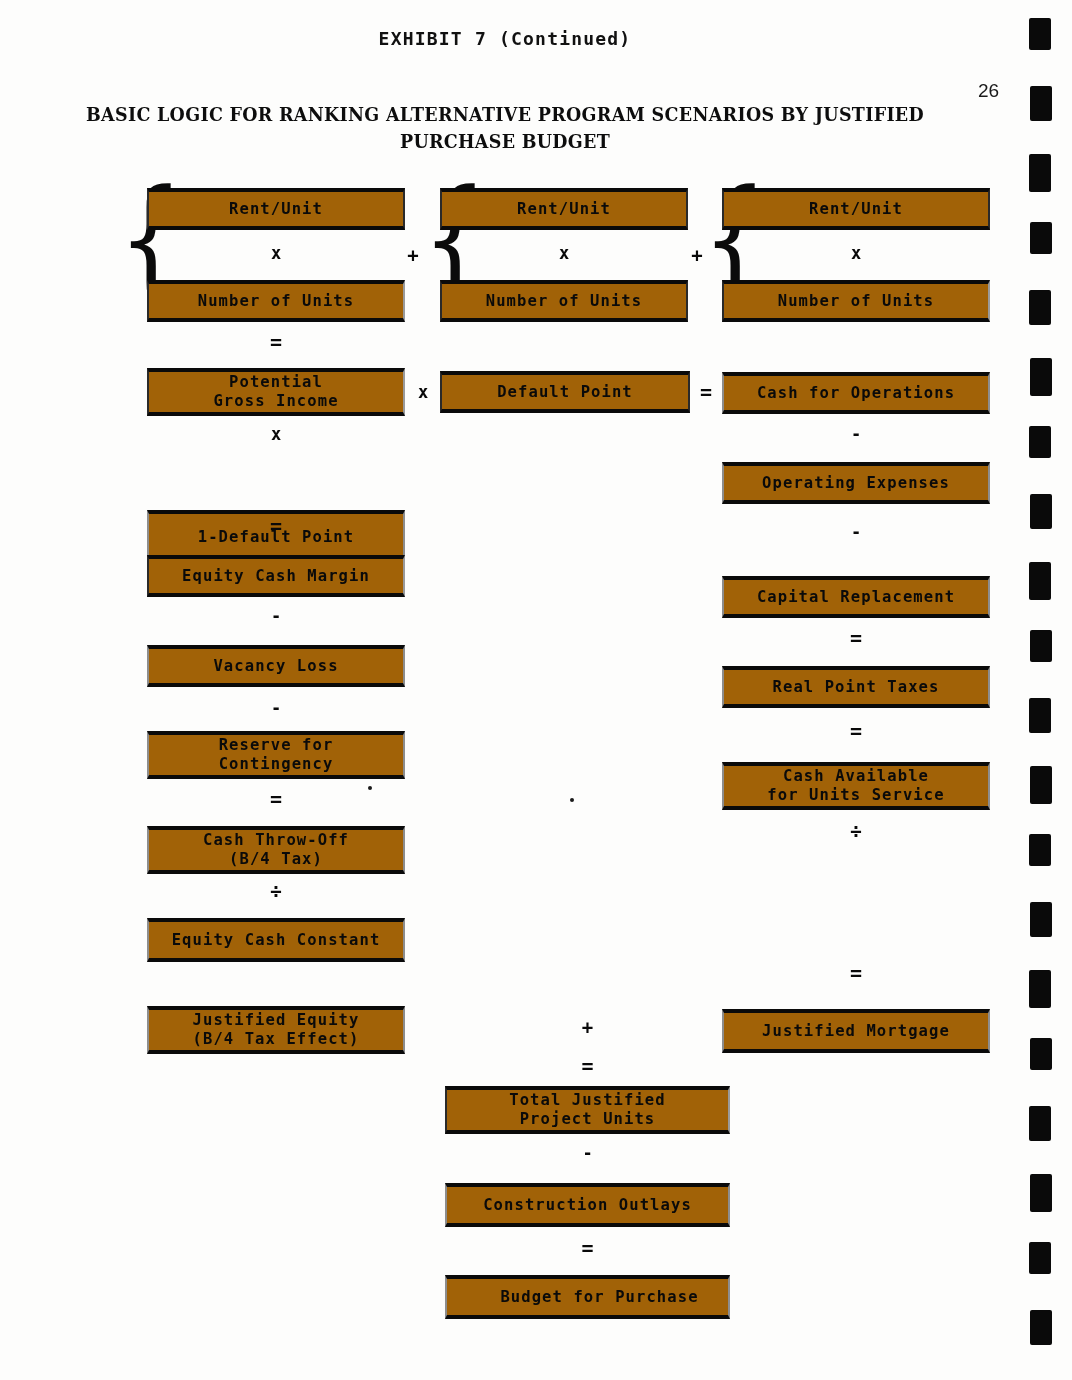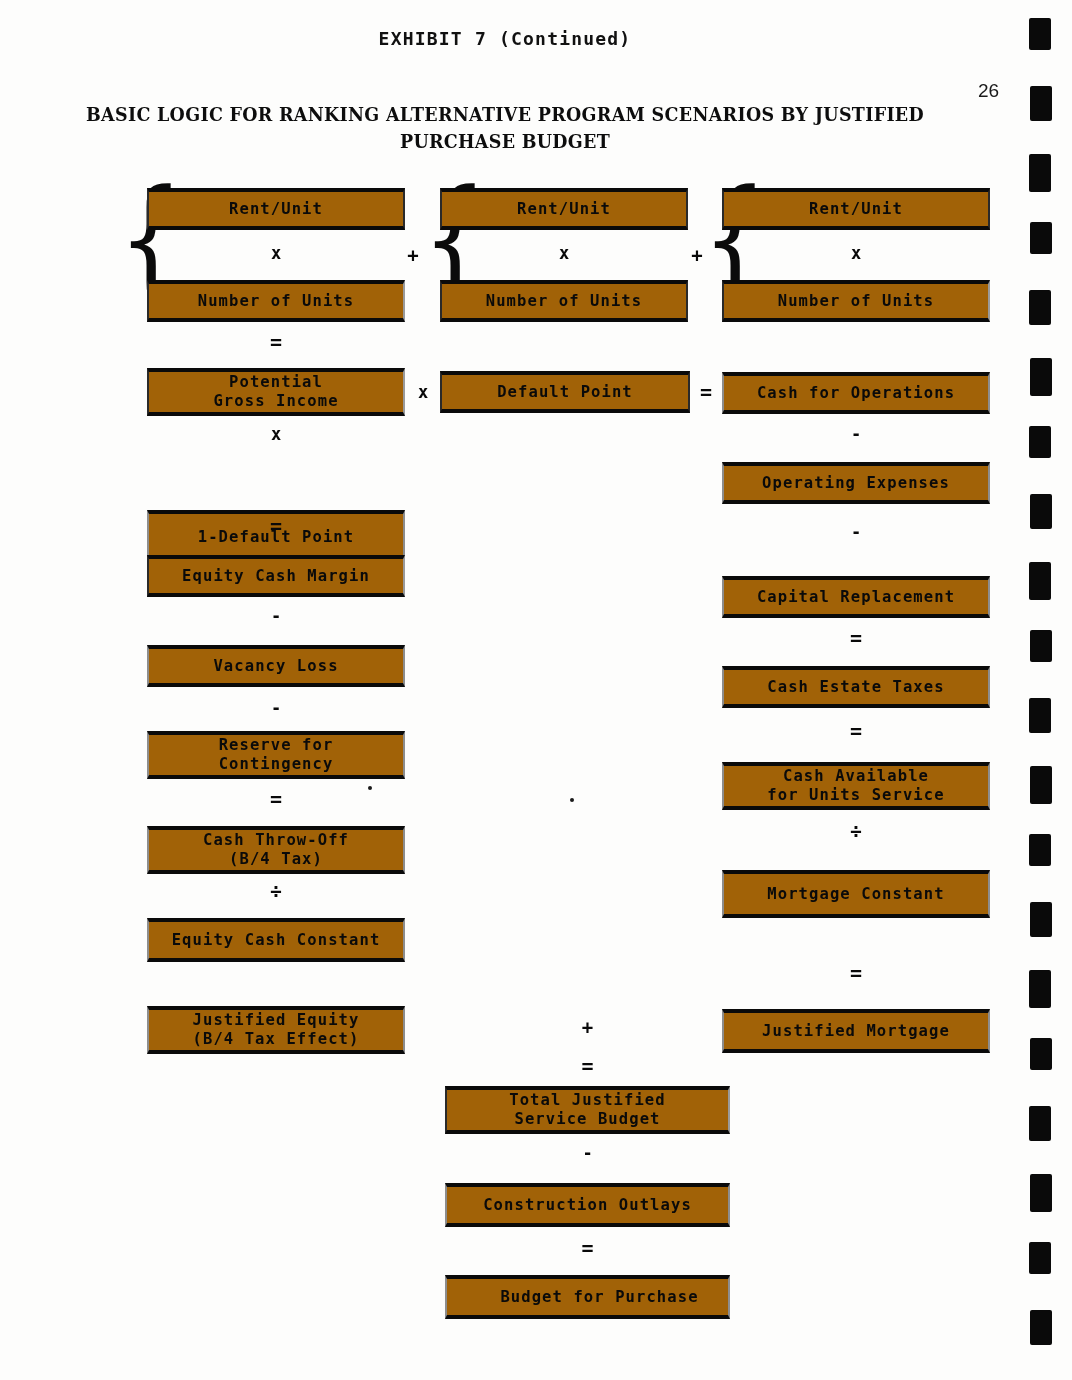--- a/index.html
+++ b/index.html
@@ -195,36 +195,35 @@
   <div class="fbox soft-sides" style="left:147px; top:1006px; width:258px; height:48px;">Justified Equity
 (B/4 Tax Effect)</div>
 
   <div class="op" style="left:722px; top:426px; width:268px;">-</div>
   <div class="fbox soft-sides" style="left:722px; top:462px; width:268px; height:42px;">Operating Expenses</div>
 
   <div class="op" style="left:722px; top:524px; width:268px;">-</div>
   <div class="fbox soft-sides" style="left:722px; top:576px; width:268px; height:42px;">Capital Replacement</div>
 
   <div class="op eq" style="left:722px; top:628px; width:268px;">=</div>
-  <div class="fbox soft-sides" style="left:722px; top:666px; width:268px; height:42px;">Cash Estate Taxes</div>
+  <div class="fbox soft-sides" style="left:722px; top:666px; width:268px; height:42px;">Real Point Taxes</div>
 
   <div class="op eq" style="left:722px; top:721px; width:268px;">=</div>
   <div class="fbox soft-sides" style="left:722px; top:762px; width:268px; height:48px;">Cash Available
 for Units Service</div>
 
   <div class="op big" style="left:722px; top:822px; width:268px;">÷</div>
-  <div class="fbox soft-sides" style="left:722px; top:870px; width:268px; height:48px;">Mortgage Constant</div>
 
   <div class="op eq" style="left:722px; top:963px; width:268px;">=</div>
   <div class="fbox soft-sides" style="left:722px; top:1009px; width:268px; height:44px;">Justified Mortgage</div>
 
   <div class="op big" style="left:445px; top:1018px; width:285px;">+</div>
   <div class="op eq" style="left:445px; top:1056px; width:285px;">=</div>
   <div class="fbox soft-right" style="left:445px; top:1086px; width:285px; height:48px;">Total Justified
-Service Budget</div>
+Project Units</div>
 
   <div class="op" style="left:445px; top:1145px; width:285px;">-</div>
   <div class="fbox soft-sides" style="left:445px; top:1183px; width:285px; height:44px;">Construction Outlays</div>
 
   <div class="op eq" style="left:445px; top:1238px; width:285px;">=</div>
   <div class="fbox soft-sides" style="left:445px; top:1275px; width:285px; height:44px;padding-left:24px;">Budget for Purchase</div>
 
   <div class="speck" style="left:368px; top:786px; width:4px; height:4px;"></div>
   <div class="speck" style="left:570px; top:798px; width:4px; height:4px;"></div>
   <div class="speck" style="left:1047px; top:712px; width:4px; height:4px;"></div>

